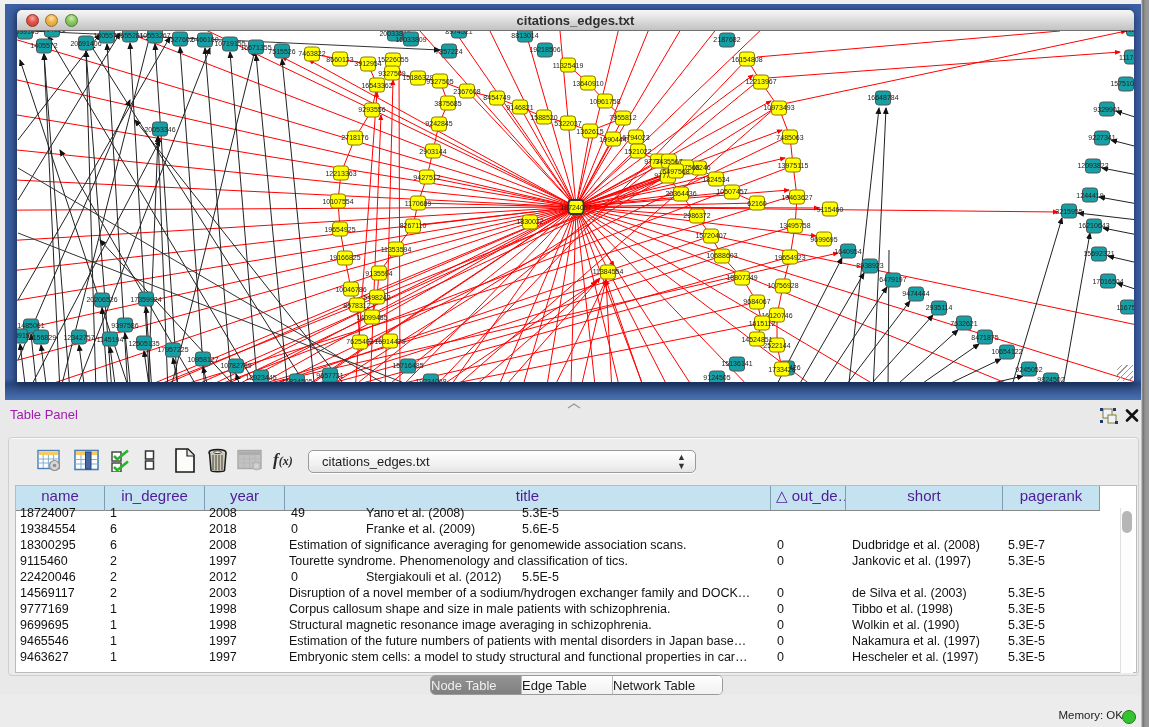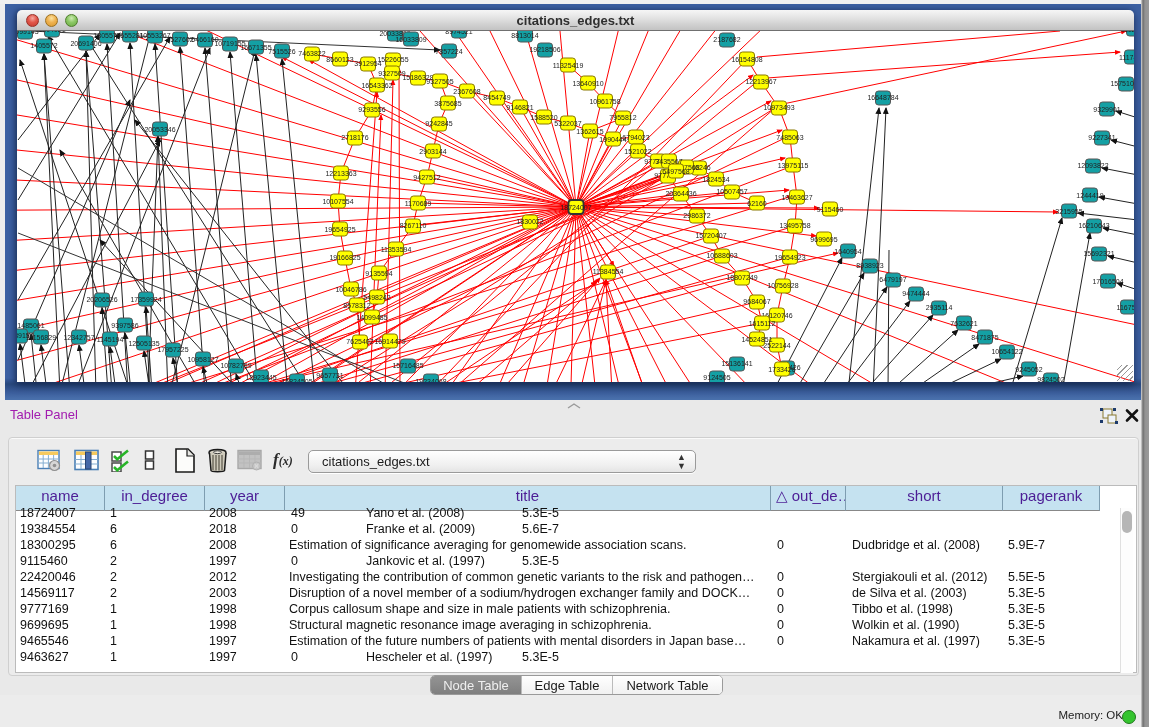--- a/index.html
+++ b/index.html
@@ -32,21 +32,21 @@
 .c2{width:99px;padding-left:5px}
 .c3{width:80px;padding-left:5px}
 .c4{width:486px;padding-left:5px}
 .c5{width:75px;padding-left:7px}
 .c6{width:157px;padding-left:7px}
 .c7{width:97px;padding-left:6px}
 .h1{width:89px}.h2{width:100px}.h3{width:80px}.h4{width:486px}.h5{width:75px;text-align:left;padding-left:5px}.h6{width:157px}.h7{width:97px}
 .sb{position:absolute;right:3px;top:22px;width:13px;height:165px;background:#fdfdfd;border-left:1px solid #e0e0e0}
 .sb .th{position:absolute;left:1px;top:3px;width:10px;height:22px;border-radius:5px;background:#b6b6b6}
 .tabs{position:absolute;left:430px;top:275px;height:20px;display:flex;font-size:13px;border:1px solid #9a9a9a;border-radius:5px;overflow:hidden;background:#fff}
-.tabs>div{line-height:19px;text-align:center}
+.tabs>div{line-height:19px;}
 .tabs .w1{width:90px}.tabs .w2{width:91px}.tabs .w3{width:110px}
 .tabs .sel{background:linear-gradient(180deg,#949494,#7f7f7f);color:#efefef}
 .tabs .us{background:linear-gradient(180deg,#ffffff,#f1f1f1);color:#1a1a1a;border-left:1px solid #bbb}
 .status{position:absolute;left:0;top:695px;width:1149px;height:32px;background:#ececec}
 .status .m{position:absolute;right:26px;top:14px;font-size:11.5px;color:#222}
 .status .dot{position:absolute;right:13px;top:15px;width:14px;height:14px;border-radius:50%;background:#35c42f;border:1.5px solid #20781c}
 .topstrip{position:absolute;left:0;top:0;width:1149px;height:4px;background:#f0f0f0}
 .rightstrip{position:absolute;left:1141px;top:0;width:8px;height:727px;background:linear-gradient(90deg,#d8d8d8 0,#6f6f6f 2px,#939393 4px,#9a9a9a 100%)}
 </style></head><body>
 <div class="topstrip"></div>
@@ -679,44 +679,44 @@
             <div class="c5">49</div>
             <div class="c6">Yano et al. (2008)</div>
             <div class="c7">5.3E-5</div>
           </div>
 <div class="tr">
             <div class="c1">19384554</div>
             <div class="c2">6</div>
             <div class="c3">2018</div>
             <div class="c5">0</div>
             <div class="c6">Franke et al. (2009)</div>
-            <div class="c7">5.6E-7</div>
+            <div class="c7">5.6E-5</div>
           </div>
 <div class="tr">
             <div class="c1">18300295</div>
             <div class="c2">6</div>
             <div class="c3">2008</div>
             <div class="c4">Estimation of significance averaging for genomewide association scans.</div>
             <div class="c5">0</div>
             <div class="c6">Dudbridge et al. (2008)</div>
             <div class="c7">5.9E-7</div>
           </div>
 <div class="tr">
             <div class="c1">9115460</div>
             <div class="c2">2</div>
             <div class="c3">1997</div>
+            <div class="c4">Tourette syndrome. Phenomenology and classification of tics.</div>
             <div class="c5">0</div>
             <div class="c6">Jankovic et al. (1997)</div>
             <div class="c7">5.3E-5</div>
           </div>
 <div class="tr">
             <div class="c1">22420046</div>
             <div class="c2">2</div>
             <div class="c3">2012</div>
-            <div class="c4">Investigating the contribution of common genetic variants to the risk and pathogen…</div>
             <div class="c5">0</div>
             <div class="c6">Stergiakouli et al. (2012)</div>
             <div class="c7">5.5E-5</div>
           </div>
 <div class="tr">
             <div class="c1">14569117</div>
             <div class="c2">2</div>
             <div class="c3">2003</div>
             <div class="c4">Disruption of a novel member of a sodium/hydrogen exchanger family and DOCK…</div>
             <div class="c5">0</div>
@@ -747,20 +747,21 @@
             <div class="c3">1997</div>
             <div class="c4">Estimation of the future numbers of patients with mental disorders in Japan base…</div>
             <div class="c5">0</div>
             <div class="c6">Nakamura et al. (1997)</div>
             <div class="c7">5.3E-5</div>
           </div>
 <div class="tr">
             <div class="c1">9463627</div>
             <div class="c2">1</div>
             <div class="c3">1997</div>
+            <div class="c4">Embryonic stem cells: a model to study structural and functional properties in car…</div>
             <div class="c5">0</div>
             <div class="c6">Hescheler et al. (1997)</div>
             <div class="c7">5.3E-5</div>
           </div>
       </div>
       <div class="sb">
           <div class="th"></div>
         </div>
     </div>
   </div>

